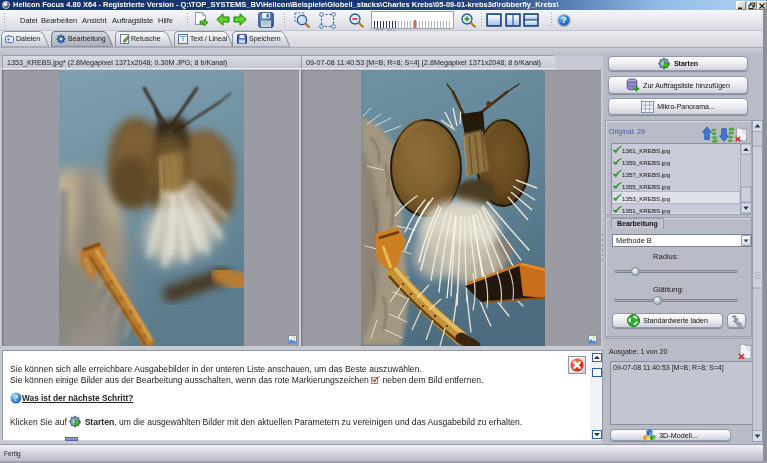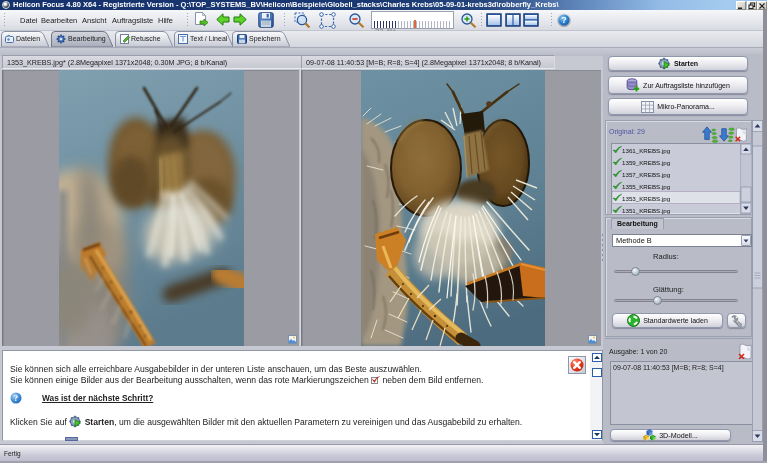--- a/index.html
+++ b/index.html
@@ -735,21 +735,21 @@
     <circle cx="6" cy="6" r="5.5" fill="url(#infog)"></circle>
     <defs>
       <radialGradient id="infog" cx=".35" cy=".3" r=".9">
         <stop offset="0" stop-color="#a8d0f4"></stop>
         <stop offset=".55" stop-color="#3a88d4"></stop>
         <stop offset="1" stop-color="#1858a8"></stop>
       </radialGradient>
     </defs>
     <text x="6" y="9" text-anchor="middle" font-size="8" font-weight="bold" fill="#fff" font-family="Liberation Serif">?</text>
   </svg>
-<div class="abs t" style="left:42px;top:393px;font-size:8.3px;color:#222;font-weight:bold;text-decoration:underline;">Was ist der nächste Schritt?</div>
+<div class="abs t" style="left:22px;top:393px;font-size:8.3px;color:#222;font-weight:bold;text-decoration:underline;">Was ist der nächste Schritt?</div>
 <div class="abs t" style="left:10px;top:415px;font-size:8.6px;color:#222;white-space:nowrap;">Klicken Sie auf <svg width="13" height="13" viewBox="0 0 13 13" style="vertical-align:-3px;">
       <circle cx="6" cy="6.5" r="4.6" fill="#8aa4c4" stroke="#4a6488"></circle>
       <g stroke="#4a6488" stroke-width="1.6">
         <line x1="6" y1="0.8" x2="6" y2="2.4"></line>
         <line x1="6" y1="10.6" x2="6" y2="12.2"></line>
         <line x1="0.3" y1="6.5" x2="1.9" y2="6.5"></line>
         <line x1="10.1" y1="6.5" x2="11.7" y2="6.5"></line>
         <line x1="2" y1="2.5" x2="3.1" y2="3.6"></line>
         <line x1="8.9" y1="9.4" x2="10" y2="10.5"></line>
         <line x1="2" y1="10.5" x2="3.1" y2="9.4"></line>

